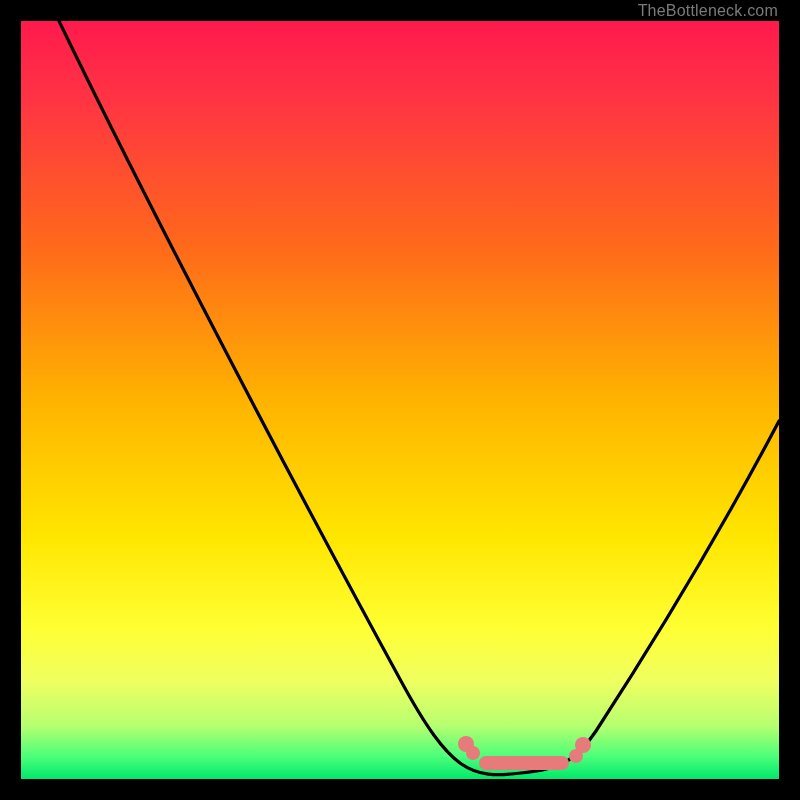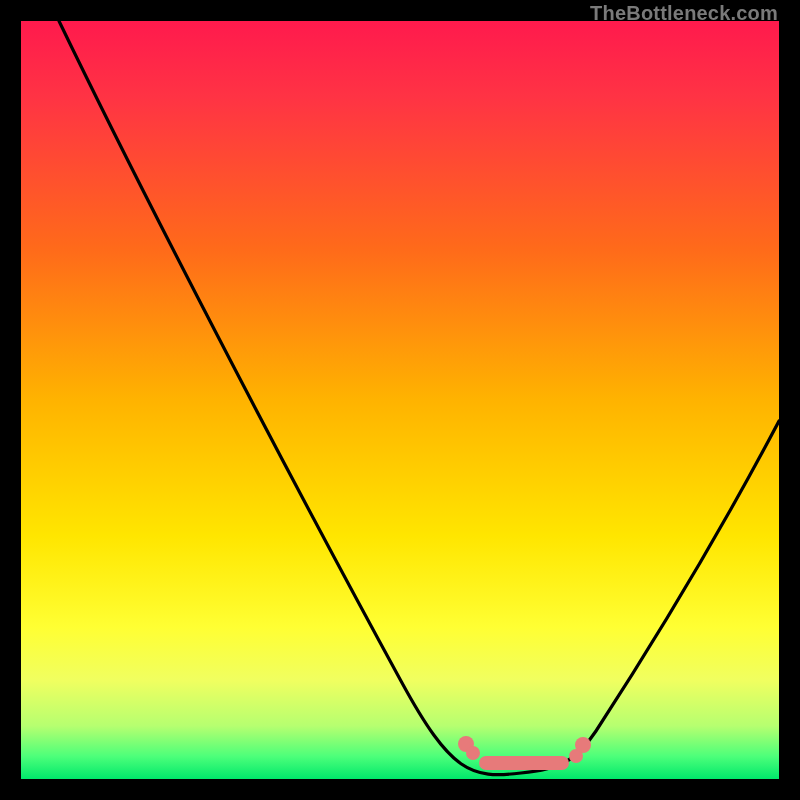--- a/index.html
+++ b/index.html
@@ -44,22 +44,22 @@
     top: 0;
     width: 758px;
     height: 758px;
     pointer-events: none;
   }
   .watermark {
     position: absolute;
     top: 2px;
     right: 22px;
     font-family: Arial, Helvetica, sans-serif;
-    font-size: 20px;
-    font-weight: bold;
+    font-size: 16px;
+    font-weight: normal;
     color: #7a7a7a;
     letter-spacing: 0.2px;
   }
 </style>
 </head>
 <body>
 
 <div class="frame">
   <div class="gradient"></div>
 

